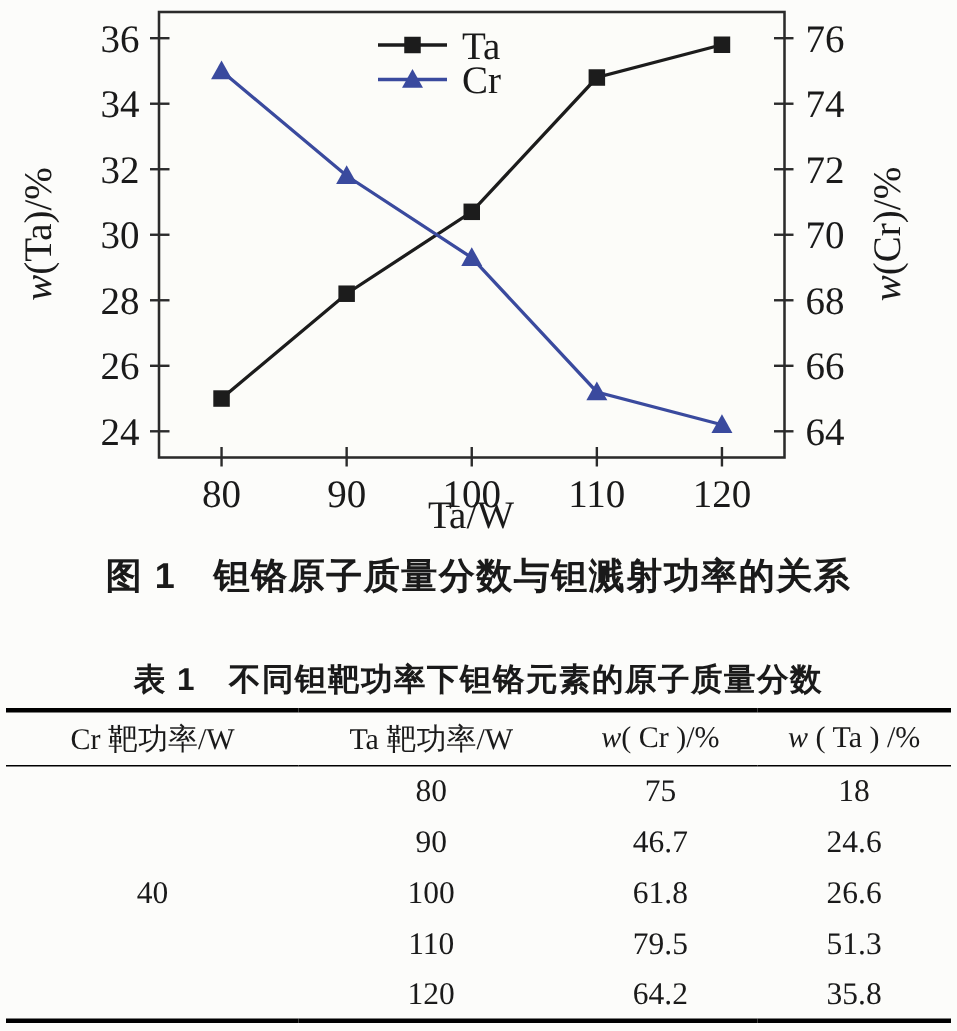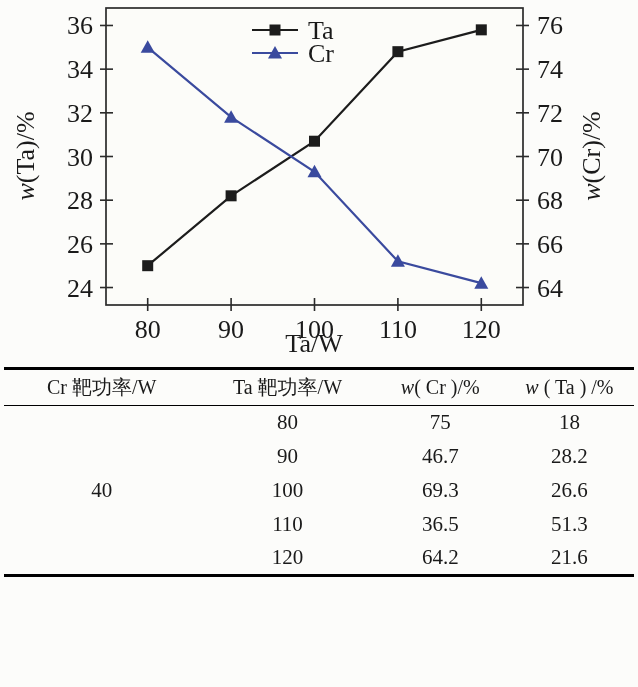--- a/index.html
+++ b/index.html
@@ -125,21 +125,23 @@
       <text transform="translate(600,156) rotate(-90)" text-anchor="middle" font-size="26" fill="#1a1a1a"><tspan font-style="italic">w</tspan><tspan>(Cr)/%</tspan></text>
       <text x="314" y="352" text-anchor="middle" font-size="26" fill="#1a1a1a">Ta/W</text>
       <line x1="252" y1="30" x2="298" y2="30" stroke="#1c1c1c" stroke-width="2.2"></line>
       <rect x="269.5" y="24.5" width="11" height="11" fill="#1c1c1c"></rect>
       <text x="308" y="39" text-anchor="start" font-size="26" fill="#1a1a1a">Ta</text>
       <line x1="252" y1="53" x2="298" y2="53" stroke="#3a4a9e" stroke-width="2.2"></line>
       <path d="M 275 46 L 282 58.5 L 268 58.5 Z" fill="#3a4a9e"></path>
       <text x="308" y="62" text-anchor="start" font-size="26" fill="#1a1a1a">Cr</text>
     </svg>
 
+  <div class="fig-caption">图 1　钽铬原子质量分数与钽溅射功率的关系</div>
 
+  <div class="table-caption">表 1　不同钽靶功率下钽铬元素的原子质量分数</div>
 
   <table class="data-table">
     <colgroup>
       <col class="c1">
         <col class="c2">
         <col class="c3">
         <col class="c4">
     </colgroup>
     <thead>
       <tr>
@@ -152,33 +154,33 @@
     <tbody id="table-body">
         <tr>
           <td rowspan="5">40</td>
           <td>80</td>
           <td>75</td>
           <td>18</td>
         </tr>
         <tr>
           <td>90</td>
           <td>46.7</td>
-          <td>28.2</td>
+          <td>24.6</td>
         </tr>
         <tr>
           <td>100</td>
-          <td>69.3</td>
+          <td>61.8</td>
           <td>26.6</td>
         </tr>
         <tr>
           <td>110</td>
-          <td>36.5</td>
+          <td>79.5</td>
           <td>51.3</td>
         </tr>
         <tr>
           <td>120</td>
           <td>64.2</td>
-          <td>21.6</td>
+          <td>35.8</td>
         </tr>
       </tbody>
   </table>
 
 </div>
 
 </body></html>

